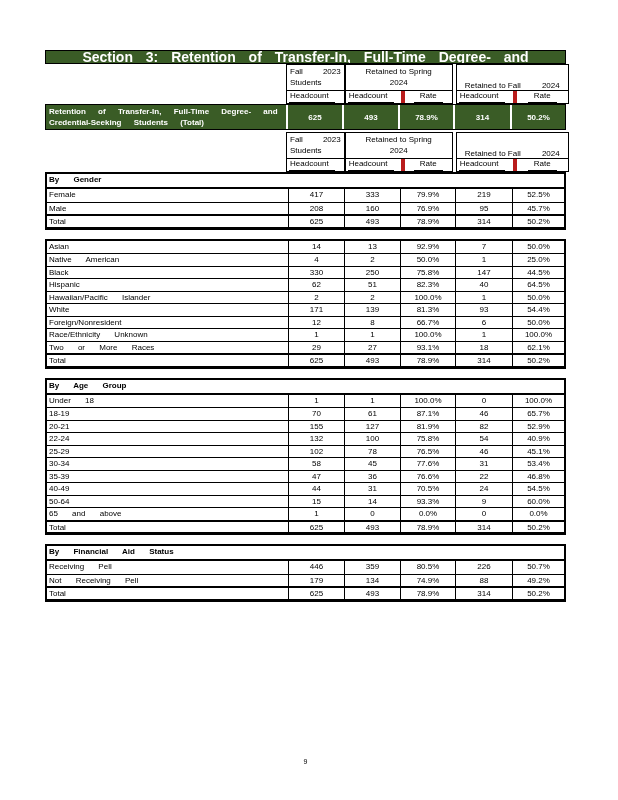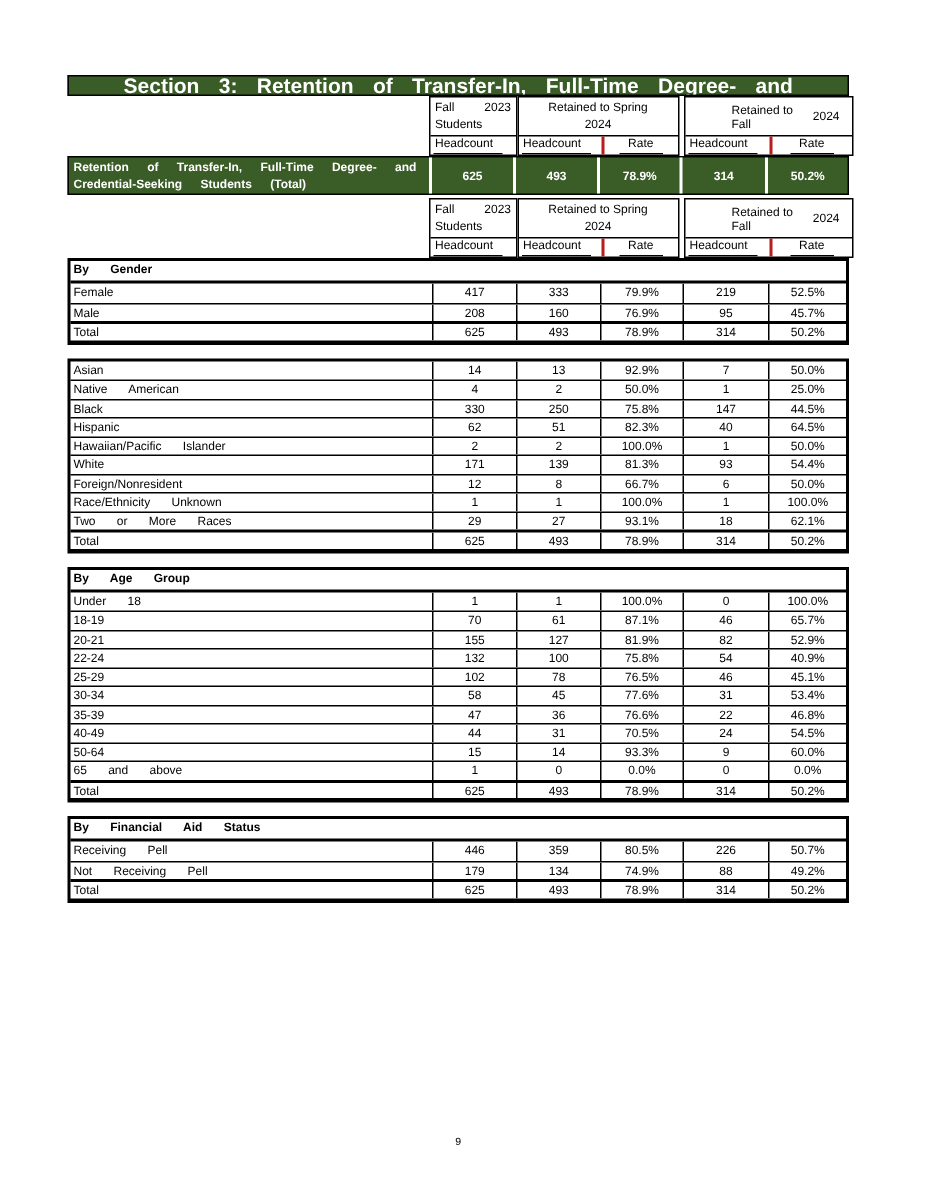--- a/index.html
+++ b/index.html
@@ -35,24 +35,24 @@
   .hbox { border: 1px solid #000; background: #fff; }
   .hbox1 { flex: 0 0 56px; }
   .hbox2 { flex: 0 0 108px; }
   .hgap  { flex: 0 0 3px; }
   .hbox3 { flex: 0 0 113px; }
   .htitle { height: 25px; overflow: hidden; }
   .hbox1 .htitle { padding: 1px 3px 0 3px; }
   .ht-line1 { display: flex; justify-content: space-between; line-height: 11px; gap: 20px; }
   .ht-line2 { line-height: 11px; text-align: left; }
   .hbox2 .htitle { text-align: center; padding-top: 1px; line-height: 11px; }
-  .hbox3 .htitle { display: flex; align-items: center; justify-content: space-between; padding: 0 8px; margin-left: 23px; }
+  .hbox3 .htitle { display: flex; align-items: flex-end; justify-content: space-between; padding: 0 8px; }
   .hsubrow { display: flex; height: 13px; border-top: 1px solid #000; }
   .hsub { display: flex; align-items: center; overflow: hidden; }
-  .hsub + .hsub { border-left: 2px solid #b91c1c; }
+  .hsub + .hsub { border-left: 4px solid #b91c1c; }
   .hbox1 .hsub { width: 100%; }
   .hbox2 .hsub-a { flex: 0 0 55px; } .hbox2 .hsub-b { flex: 1; }
   .hbox3 .hsub-a { flex: 0 0 56px; } .hbox3 .hsub-b { flex: 1; }
   .u-head { display: inline-block; border-bottom: 1px solid #000; padding: 0 2px 1px 1px; margin-left: 2px; min-width: 46px; text-align: left; line-height: 10px; }
   .u-rate { display: inline-block; border-bottom: 1px solid #000; padding: 0 6px 1px 6px; margin: 0 auto; text-align: center; line-height: 10px; }
 
   
   .grand-total {
     display: flex;
     height: 26px;

